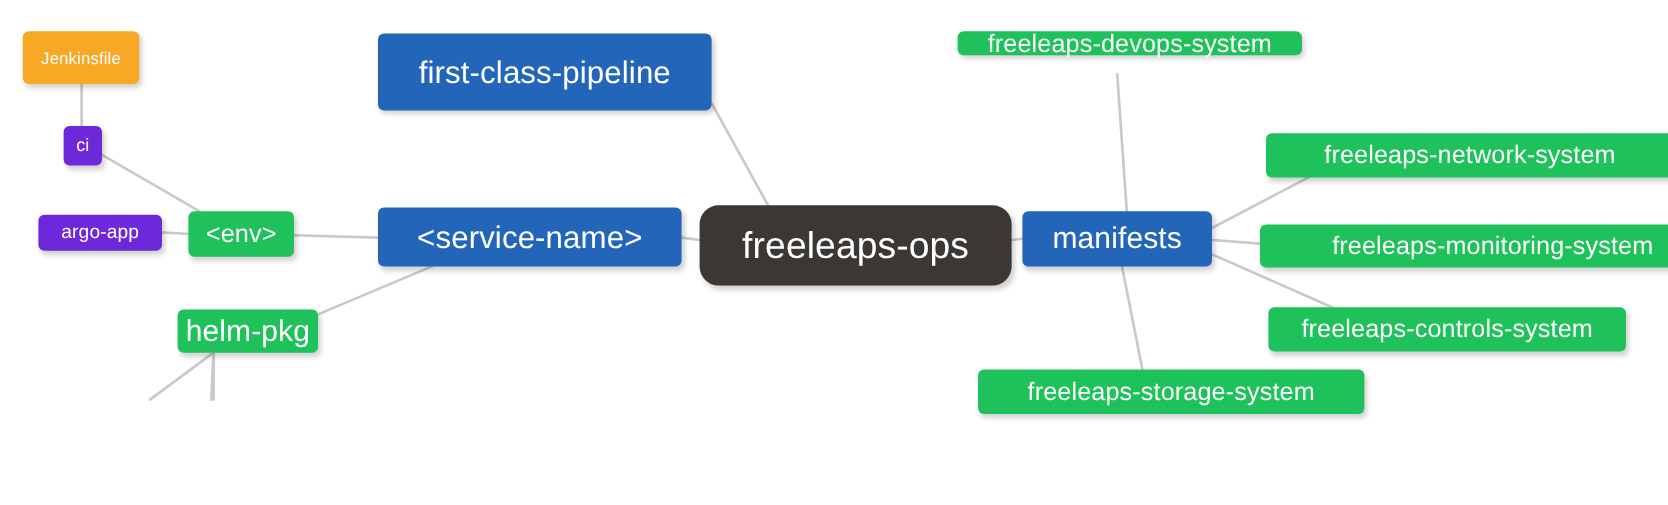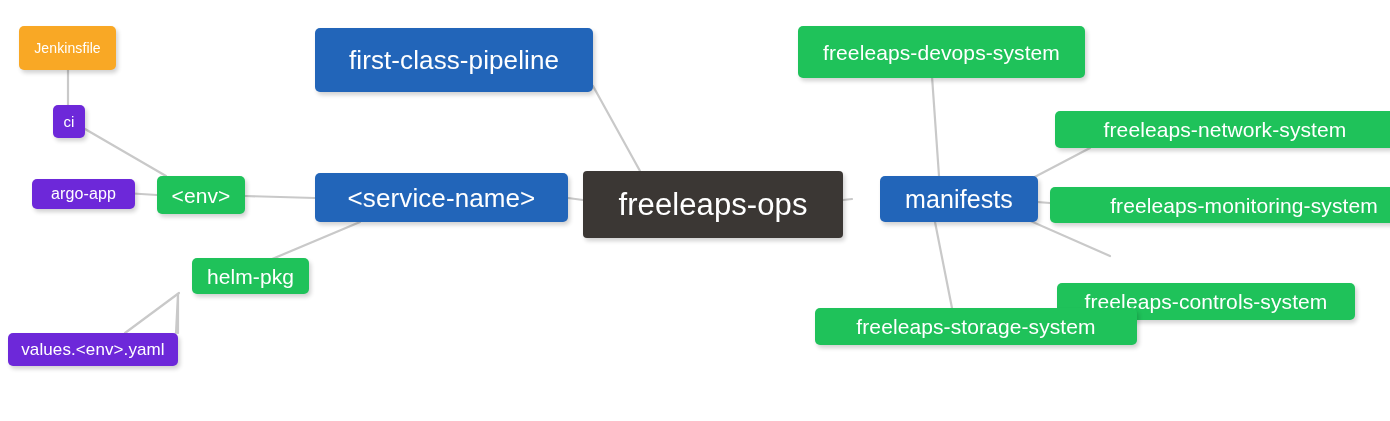--- a/index.html
+++ b/index.html
@@ -35,21 +35,21 @@
     color: #ffffff;
     border-radius: 5px;
     white-space: nowrap;
     line-height: 1;
     letter-spacing: 0.1px;
     box-shadow: 2px 3px 4px rgba(0,0,0,0.18);
     user-select: none;
   }
   .node-root {
     background: #3b3734;
-    border-radius: 4px;
+    border-radius: 16px;
   }
   .node-blue   { background: #2265b9; }
   .node-green  { background: #1fc25a; }
   .node-orange { background: #f9a825; }
   .node-red    { background: #6d28d9; }
   .node-label {
     display: block;
   }
 </style>
 </head>
@@ -112,45 +112,42 @@
   </div>
 
   <div class="node node-orange" style="left:19px; top:26px; width:97px; height:44px; font-size:14px;">
     <span class="node-label">Jenkinsfile</span>
   </div>
 
   <div class="node node-red" style="left:32px; top:179px; width:103px; height:30px; font-size:16px;">
     <span class="node-label">argo-app</span>
   </div>
 
-  <div class="node node-green" style="left:148px; top:258px; width:117px; height:36px; font-size:21px;margin-left:44px;">
+  <div class="node node-green" style="left:148px; top:258px; width:117px; height:36px; font-size:25px;">
     <span class="node-label">helm-pkg</span>
   </div>
 
-  <div class="node node-red" style="left:8px; top:333px; width:170px; height:33px; font-size:17px;">
-    <span class="node-label">values.&lt;env&gt;.yaml</span>
-  </div>
 
-  <div class="node node-blue" style="left:852px; top:176px; width:158px; height:46px; font-size:25px;margin-left:28px;">
+  <div class="node node-blue" style="left:852px; top:176px; width:158px; height:46px; font-size:25px;">
     <span class="node-label">manifests</span>
   </div>
 
-  <div class="node node-green" style="left:798px; top:26px; width:287px; height:52px; font-size:21px;text-align:right;">
+  <div class="node node-green" style="left:798px; top:26px; width:287px; height:20px; font-size:21px;text-align:right;">
     <span class="node-label">freeleaps-devops-system</span>
   </div>
 
   <div class="node node-green" style="left:1055px; top:111px; width:340px; height:37px; font-size:21px;">
     <span class="node-label">freeleaps-network-system</span>
   </div>
 
   <div class="node node-green" style="left:1050px; top:187px; width:388px; height:36px; font-size:21px;">
     <span class="node-label">freeleaps-monitoring-system</span>
   </div>
 
-  <div class="node node-green" style="left:1057px; top:256px; width:298px; height:37px; font-size:21px;margin-top:27px;">
+  <div class="node node-green" style="left:1057px; top:256px; width:298px; height:37px; font-size:21px;">
     <span class="node-label">freeleaps-controls-system</span>
   </div>
 
   <div class="node node-green" style="left:815px; top:308px; width:322px; height:37px; font-size:21px;">
     <span class="node-label">freeleaps-storage-system</span>
   </div>
 
 </div>
 
 </body></html>

